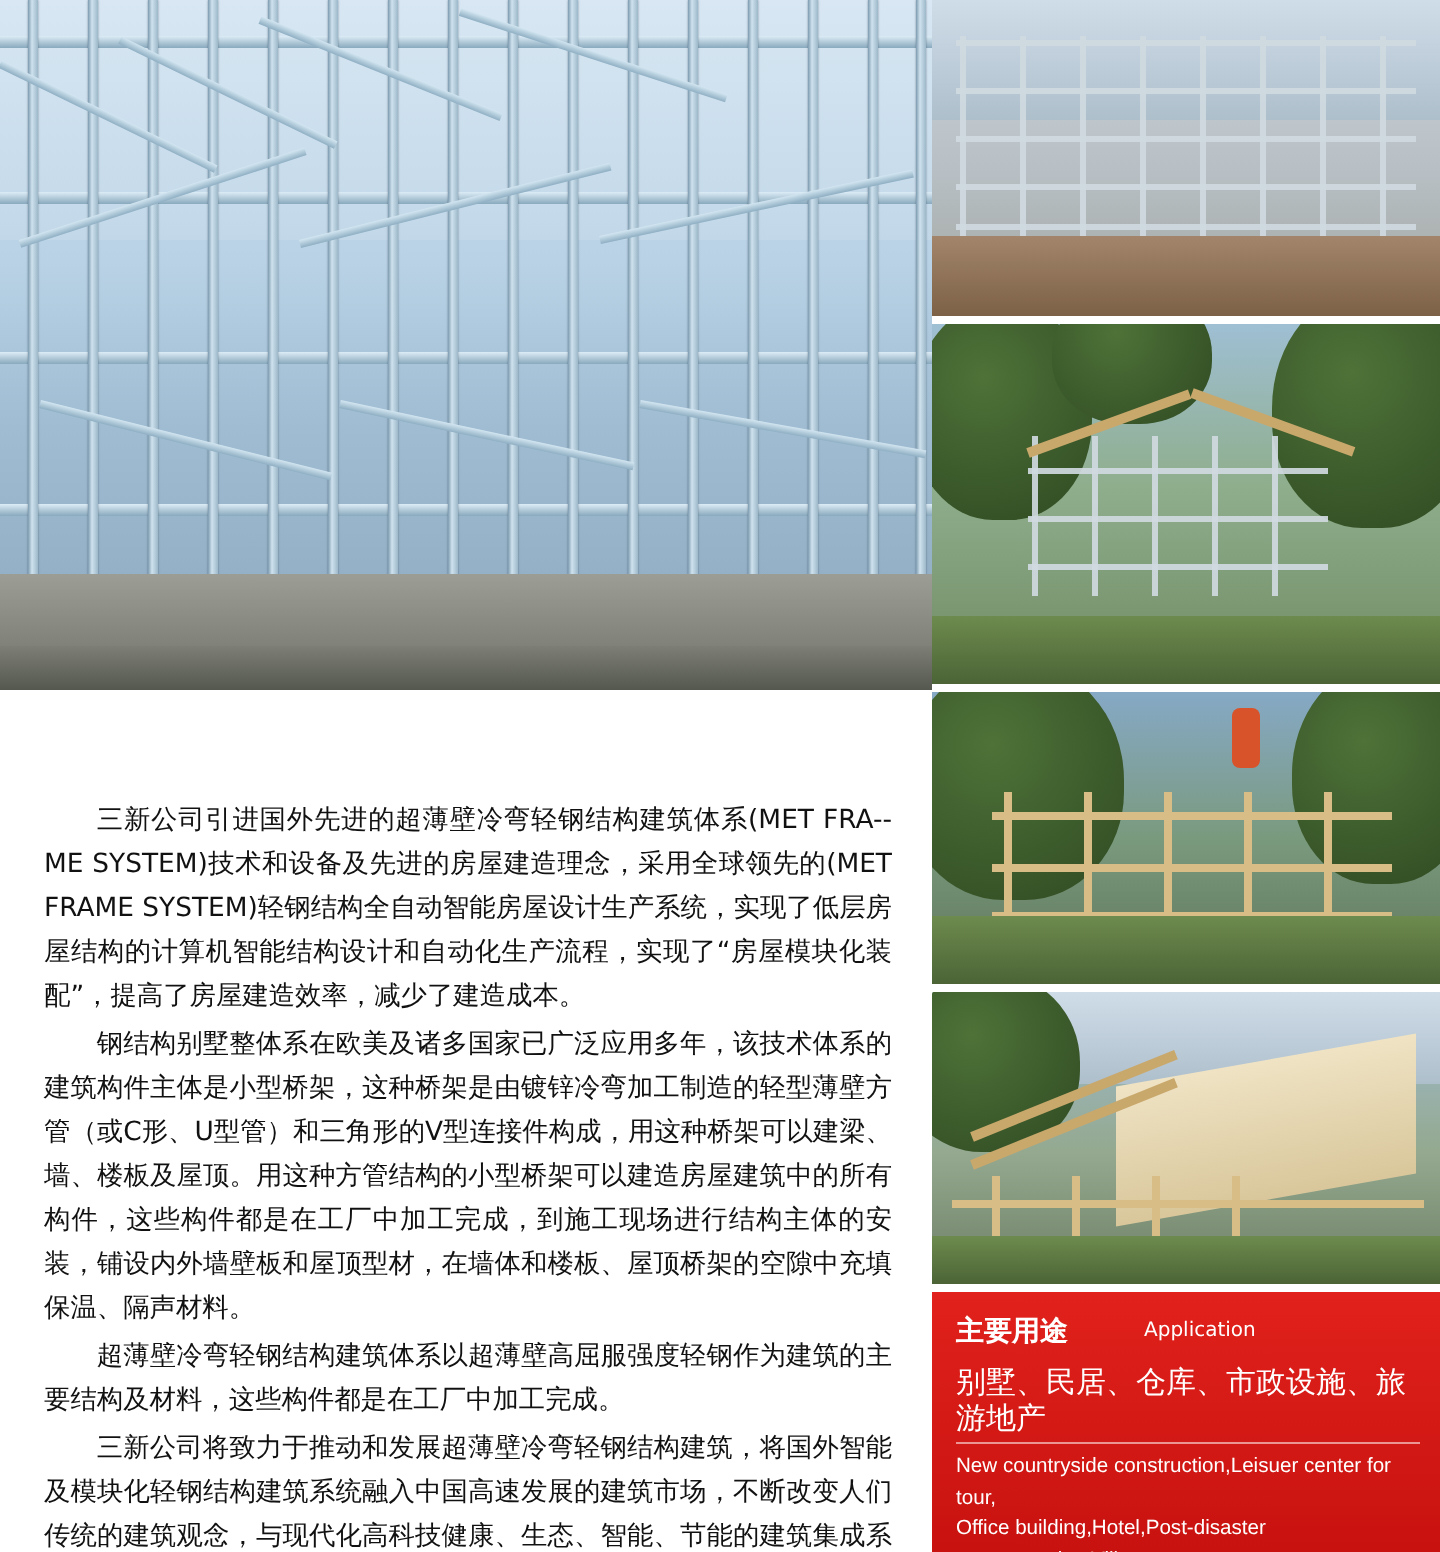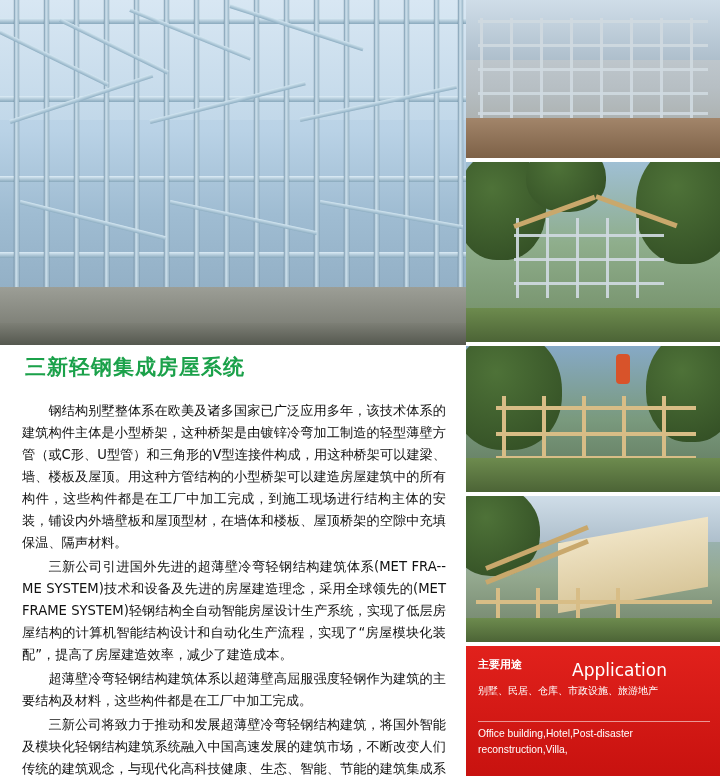--- a/index.html
+++ b/index.html
@@ -150,38 +150,38 @@
     width: 254px;
     height: 130px;
     background: linear-gradient(180deg, #e1211c 0%, #c8120f 100%);
     color: #ffffff;
     padding: 0;
   }
   .app-title {
     position: absolute;
     left: 12px;
     top: 11px;
-    font-size: 11px;
+    font-size: 14px;
     font-weight: bold;
     font-family: "DejaVu Sans", sans-serif;
   }
   .app-title-en {
     position: absolute;
     left: 106px;
     top: 14px;
-    font-size: 17px;
+    font-size: 10px;
     font-weight: normal;
     font-family: "DejaVu Sans", sans-serif;
   }
   .app-cn {
     position: absolute;
     left: 12px;
     top: 36px;
     width: 234px;
-    font-size: 10px;
+    font-size: 15px;
     line-height: 18px;
     font-family: "DejaVu Sans", sans-serif;
   }
   .app-rule {
     position: absolute;
     left: 12px;
     top: 75px;
     width: 232px;
     height: 1px;
     background: rgba(255,255,255,.55);
@@ -236,27 +236,24 @@
       <div class="truss" style="left:150px; top:120px; width:160px; transform: rotate(-14deg);"></div>
       <div class="truss" style="left:300px; top:118px; width:160px; transform: rotate(-12deg);"></div>
       <div class="truss" style="left:20px;  top:200px; width:150px; transform: rotate(14deg);"></div>
       <div class="truss" style="left:170px; top:200px; width:150px; transform: rotate(12deg);"></div>
       <div class="truss" style="left:320px; top:200px; width:145px; transform: rotate(10deg);"></div>
 
       <div class="hero-ground"></div>
       <div class="hero-ground2"></div>
     </div>
 
-    <div class="title-zone">
-      <div class="main-title">三新轻钢集成房屋系统</div>
-    </div>
 
     <div class="body-text">
+      <p>三新公司引进国外先进的超薄壁冷弯轻钢结构建筑体系(MET FRA--ME SYSTEM)技术和设备及先进的房屋建造理念，采用全球领先的(MET FRAME SYSTEM)轻钢结构全自动智能房屋设计生产系统，实现了低层房屋结构的计算机智能结构设计和自动化生产流程，实现了“房屋模块化装配”，提高了房屋建造效率，减少了建造成本。</p>
       <p>钢结构别墅整体系在欧美及诸多国家已广泛应用多年，该技术体系的建筑构件主体是小型桥架，这种桥架是由镀锌冷弯加工制造的轻型薄壁方管（或C形、U型管）和三角形的V型连接件构成，用这种桥架可以建梁、墙、楼板及屋顶。用这种方管结构的小型桥架可以建造房屋建筑中的所有构件，这些构件都是在工厂中加工完成，到施工现场进行结构主体的安装，铺设内外墙壁板和屋顶型材，在墙体和楼板、屋顶桥架的空隙中充填保温、隔声材料。</p>
-      <p>三新公司引进国外先进的超薄壁冷弯轻钢结构建筑体系(MET FRA--ME SYSTEM)技术和设备及先进的房屋建造理念，采用全球领先的(MET FRAME SYSTEM)轻钢结构全自动智能房屋设计生产系统，实现了低层房屋结构的计算机智能结构设计和自动化生产流程，实现了“房屋模块化装配”，提高了房屋建造效率，减少了建造成本。</p>
       <p>超薄壁冷弯轻钢结构建筑体系以超薄壁高屈服强度轻钢作为建筑的主要结构及材料，这些构件都是在工厂中加工完成。</p>
       <p>三新公司将致力于推动和发展超薄壁冷弯轻钢结构建筑，将国外智能及模块化轻钢结构建筑系统融入中国高速发展的建筑市场，不断改变人们传统的建筑观念，与现代化高科技健康、生态、智能、节能的建筑集成系统相配合，建造绿色、节能、环保住宅及集成化、模块化、环保装配式多功能的低层轻钢结构建筑。</p>
     </div>
   </div>
 
   <div class="right-col">
 
     <div class="rphoto r1">
       <div class="r-sky"></div>
       <div class="r-frame-h" style="left:12px; top:20px; width:230px;"></div>
@@ -323,18 +320,19 @@
   </div>
 
   <div class="app-box">
     <div class="app-title">主要用途</div>
     <div class="app-title-en">Application</div>
     <div class="app-cn">
       <div>别墅、民居、仓库、市政设施、旅游地产</div>
     </div>
     <div class="app-rule"></div>
     <div class="app-en">
+      <div>New countryside construction,Leisuer center for tour,</div>
       <div>Office building,Hotel,Post-disaster reconstruction,Villa,</div>
 
     </div>
   </div>
 
 </div>
 
 </body></html>

